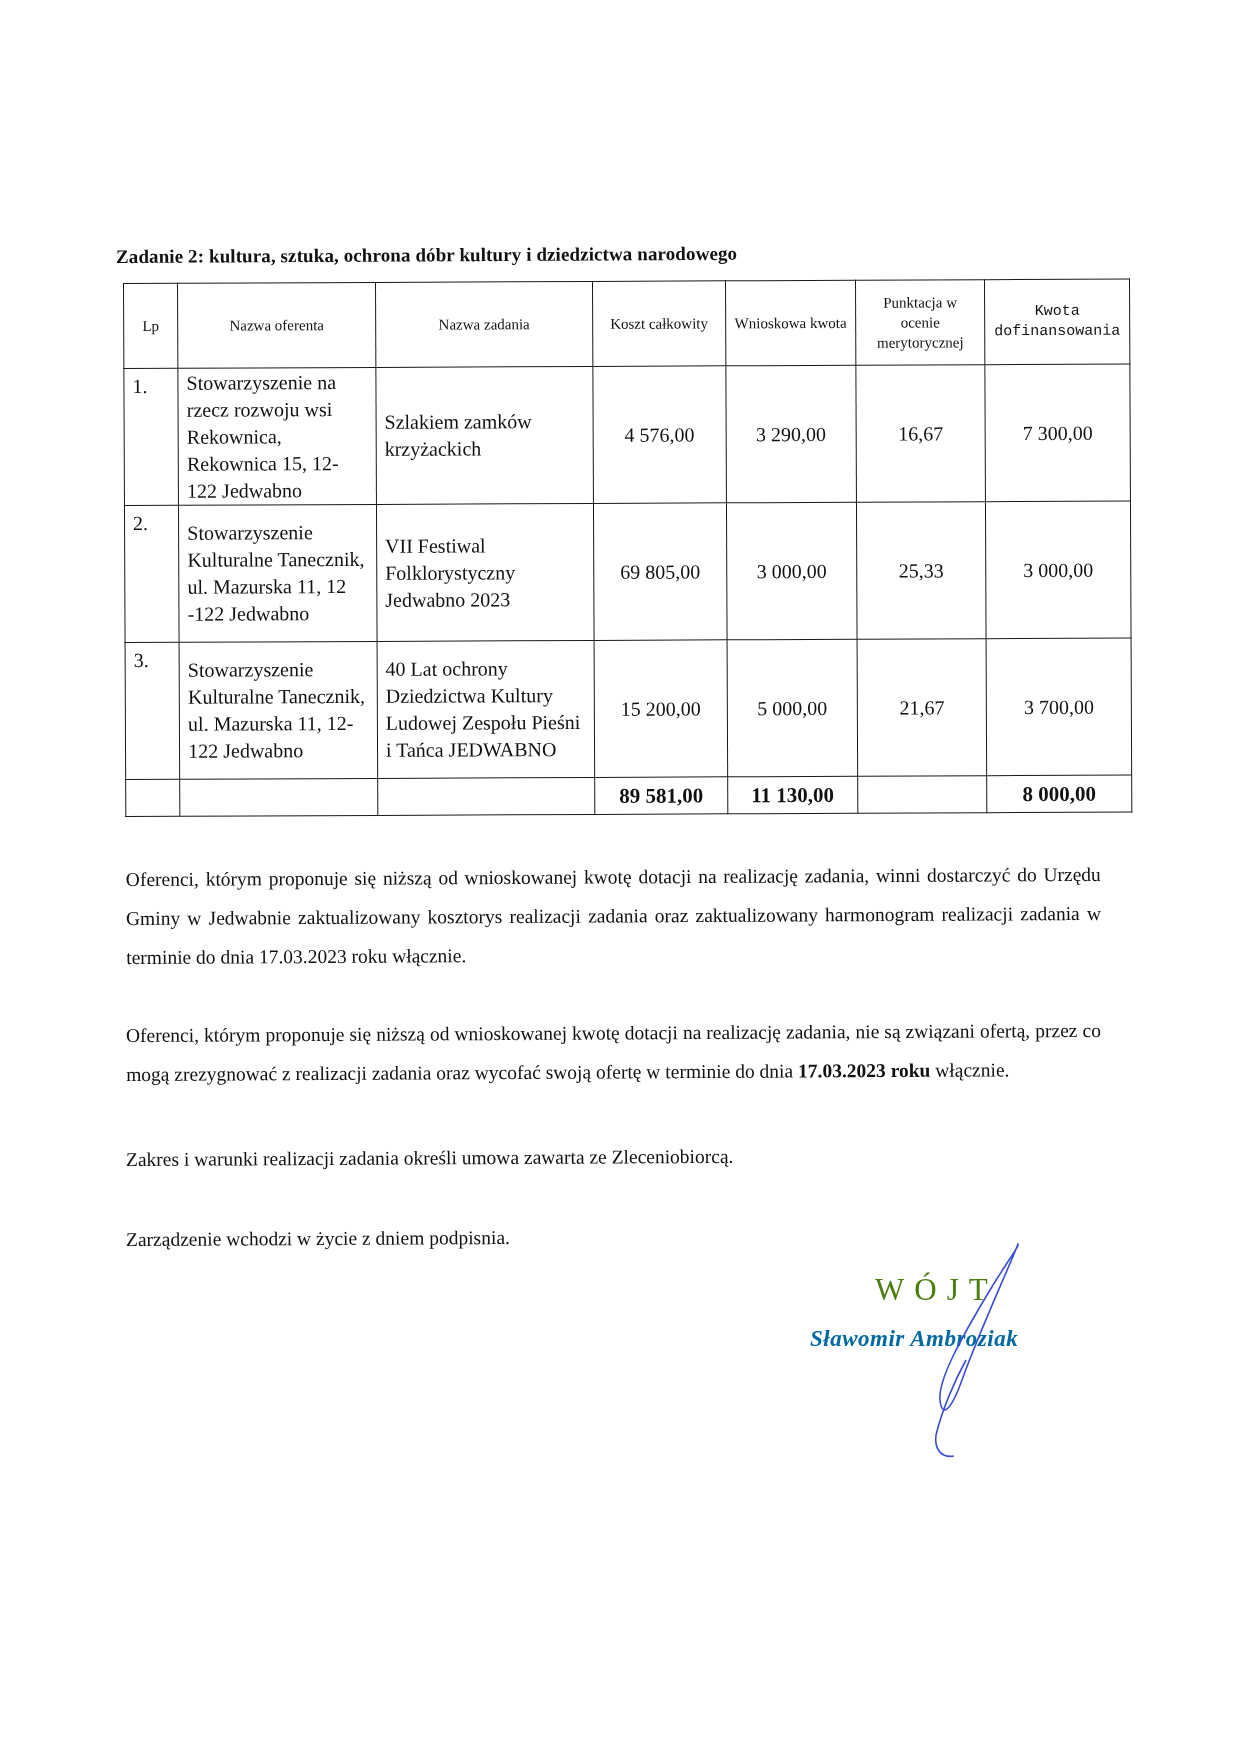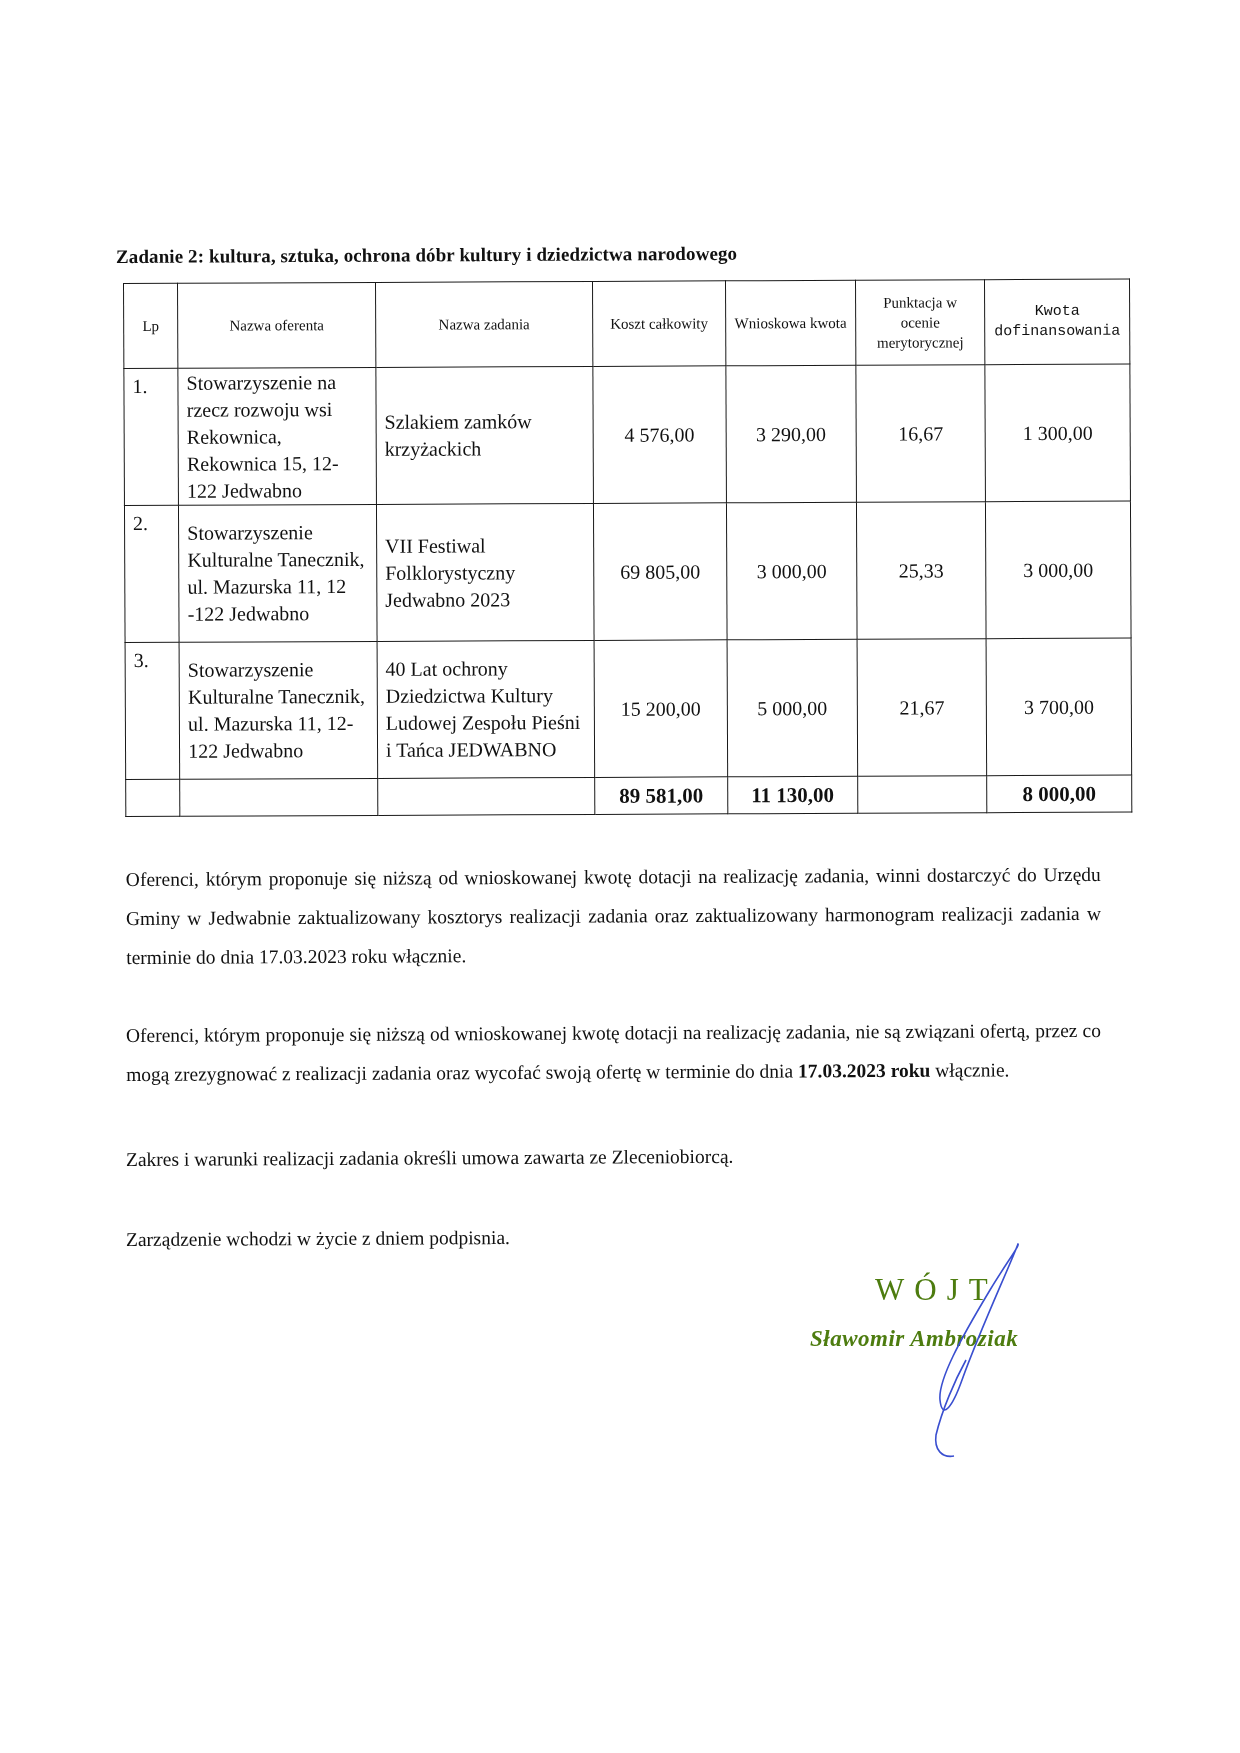--- a/index.html
+++ b/index.html
@@ -31,21 +31,21 @@
           text-align: justify; transform: rotate(-0.3deg); transform-origin: left; }
   .p1 { top: 860px; }
   .p2 { top: 1016px; }
   .p3 { top: 1140px; }
   .p4 { top: 1220px; }
   .bold { font-weight: bold; }
 
   .stamp { position: absolute; left: 810px; top: 1268px; width: 280px; height: 190px; }
   .stamp-title { position: absolute; left: 65px; top: 4px; color: #4d7c0f; font-size: 31px;
                  letter-spacing: 10px; font-family: "Liberation Serif", serif; }
-  .stamp-name { position: absolute; left: 0; top: 58px; color: #4d7c0f; font-size: 23px;
+  .stamp-name { position: absolute; left: 0; top: 58px; color: #0369a1; font-size: 23px;
                 font-style: italic; font-weight: bold; font-family: "Liberation Serif", serif; letter-spacing: 0.5px; }
   .signature { position: absolute; left: 870px; top: 1240px; width: 160px; height: 220px; }
 </style>
 </head>
 <body>
 
 <div class="page">
 
   <div class="title">Zadanie 2: kultura, sztuka, ochrona dóbr kultury i dziedzictwa narodowego</div>
 
@@ -62,21 +62,21 @@
       </tr>
     </thead>
     <tbody>
       <tr class="data-row">
         <td class="c-lp">1.</td>
         <td class="c-name">Stowarzyszenie na rzecz rozwoju wsi Rekownica, Rekownica 15, 12-122 Jedwabno</td>
         <td class="c-task">Szlakiem zamków krzyżackich</td>
         <td class="c-num">4 576,00</td>
         <td class="c-num">3 290,00</td>
         <td class="c-num">16,67</td>
-        <td class="c-num">1 300,00</td>
+        <td class="c-num">7 300,00</td>
       </tr>
       <tr class="data-row">
         <td class="c-lp">2.</td>
         <td class="c-name">Stowarzyszenie Kulturalne Tanecznik, ul. Mazurska 11, 12 -122 Jedwabno</td>
         <td class="c-task">VII Festiwal Folklorystyczny Jedwabno 2023</td>
         <td class="c-num">69 805,00</td>
         <td class="c-num">3 000,00</td>
         <td class="c-num">25,33</td>
         <td class="c-num">3 000,00</td>
       </tr>

